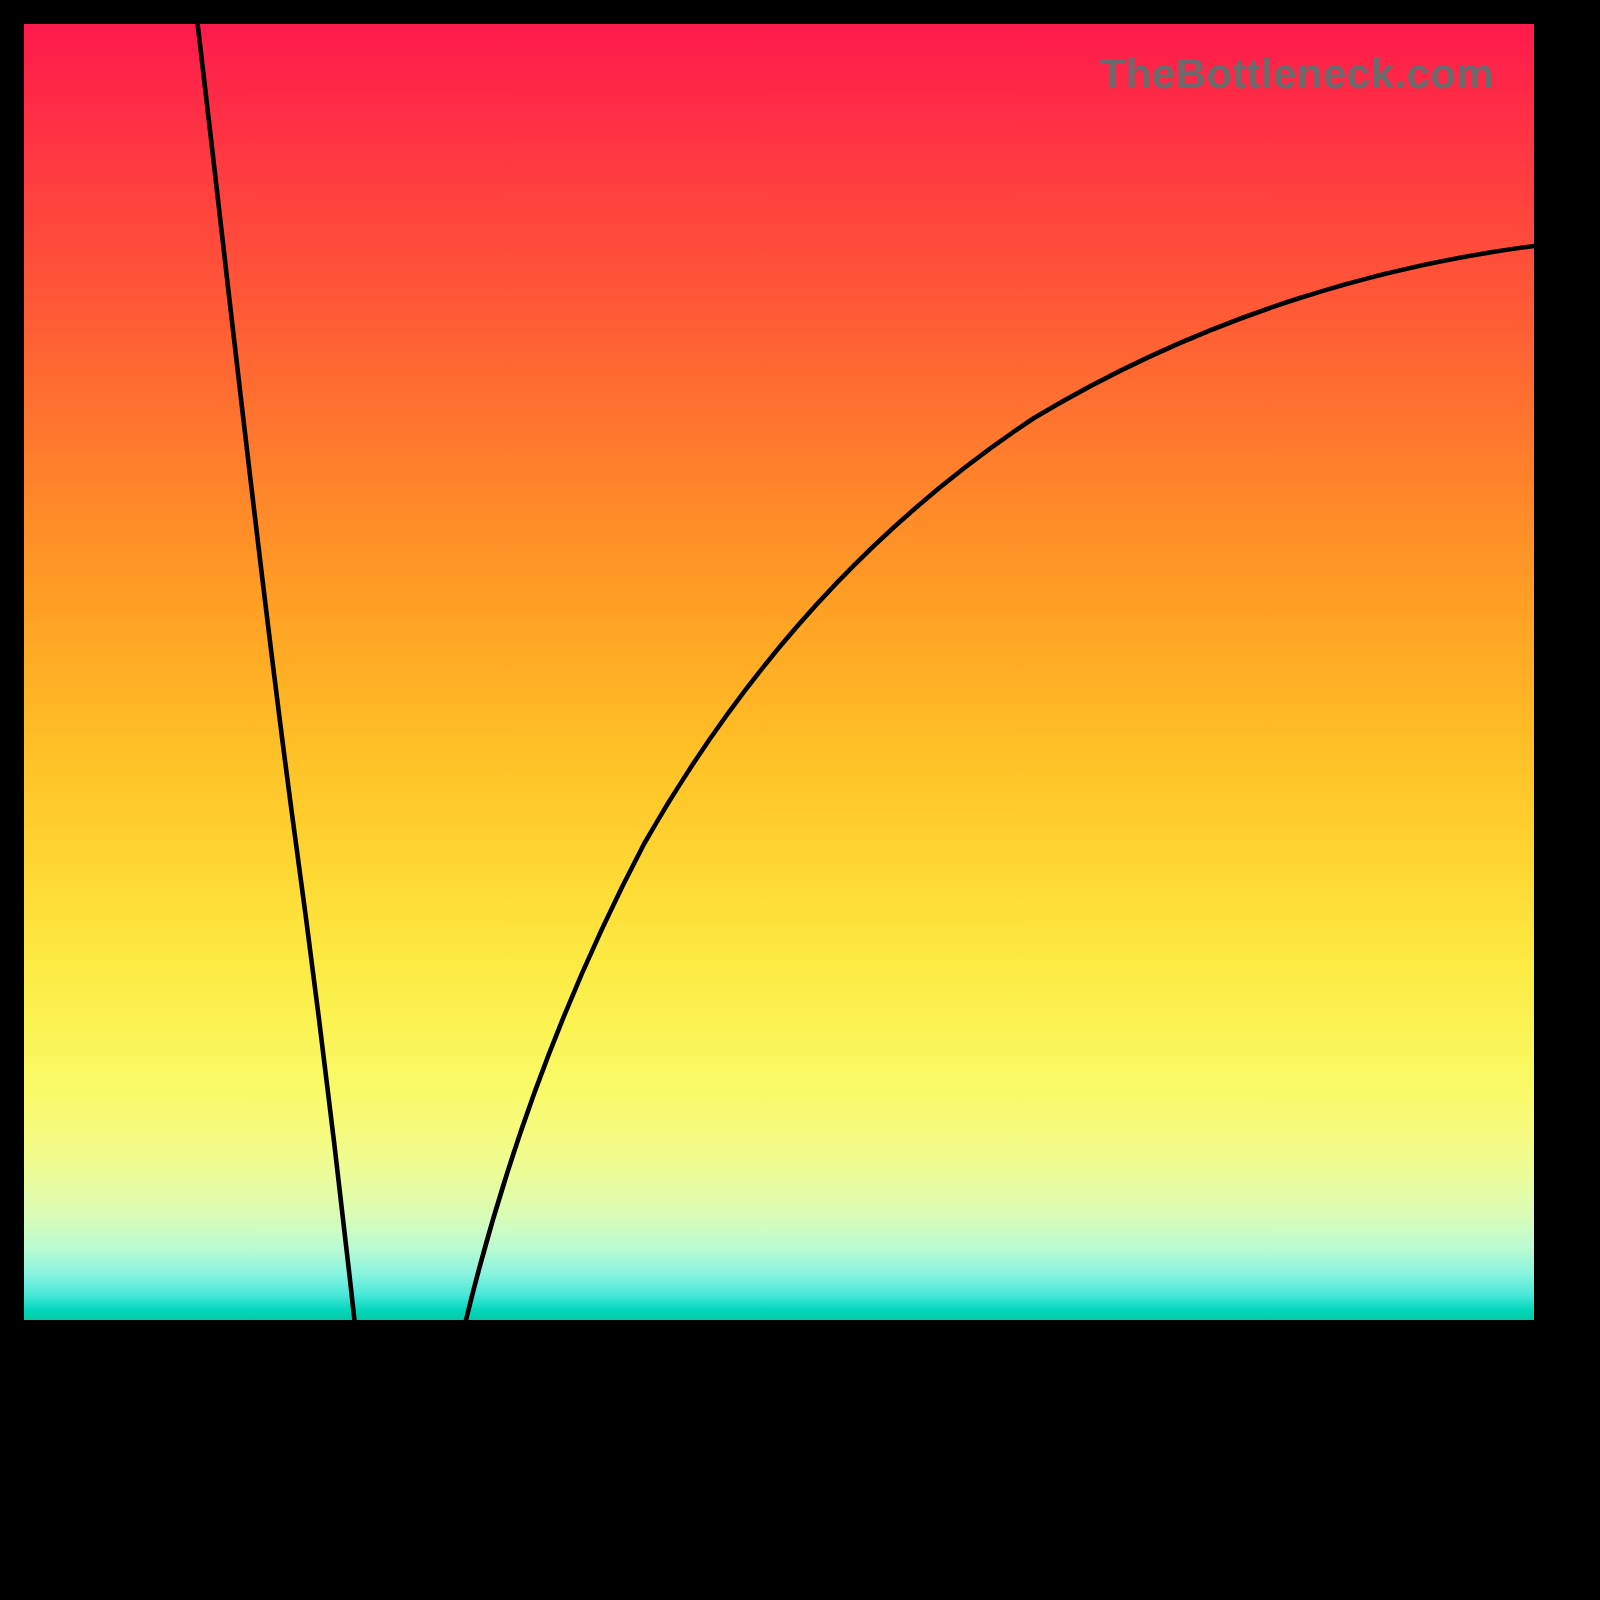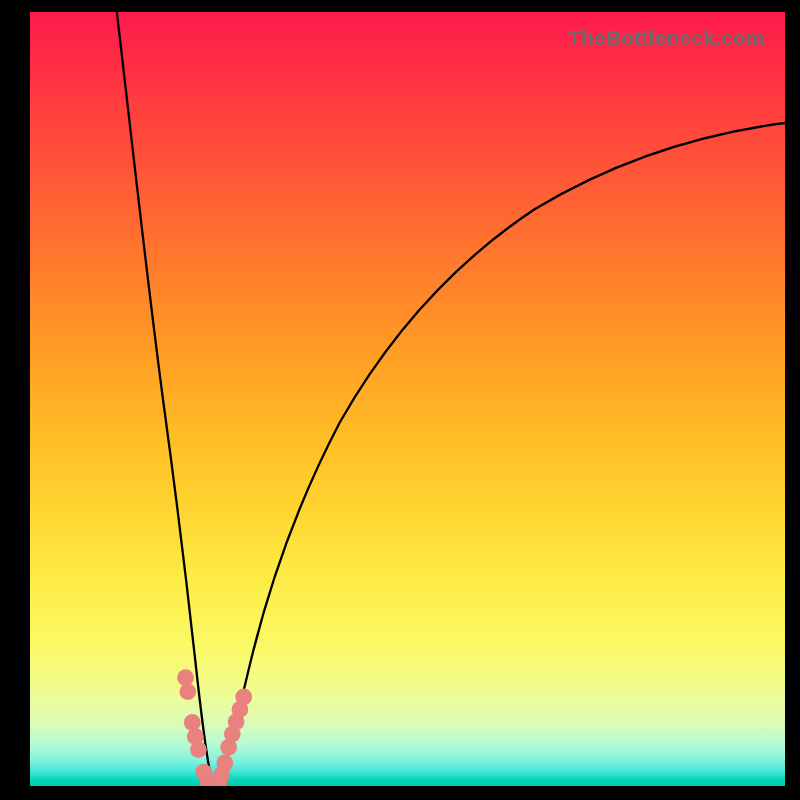--- a/index.html
+++ b/index.html
@@ -8,24 +8,24 @@
     background: #000;
   }
   .frame {
     width: 800px;
     height: 800px;
     background: #000;
     position: relative;
   }
   .plot-area {
     position: absolute;
-    left: 30px;
+    left: 12px;
     top: 12px;
     width: 755px;
-    height: 774px;
+    height: 648px;
     background: linear-gradient(to bottom,
       #fe1a4c 0%,
       #ff3d3f 12%,
       #ff5d35 23%,
       #ff7f2b 34%,
       #ffa024 45%,
       #ffbd26 55%,
       #ffd430 64%,
       #fde942 72%,
       #fbf456 78%,

